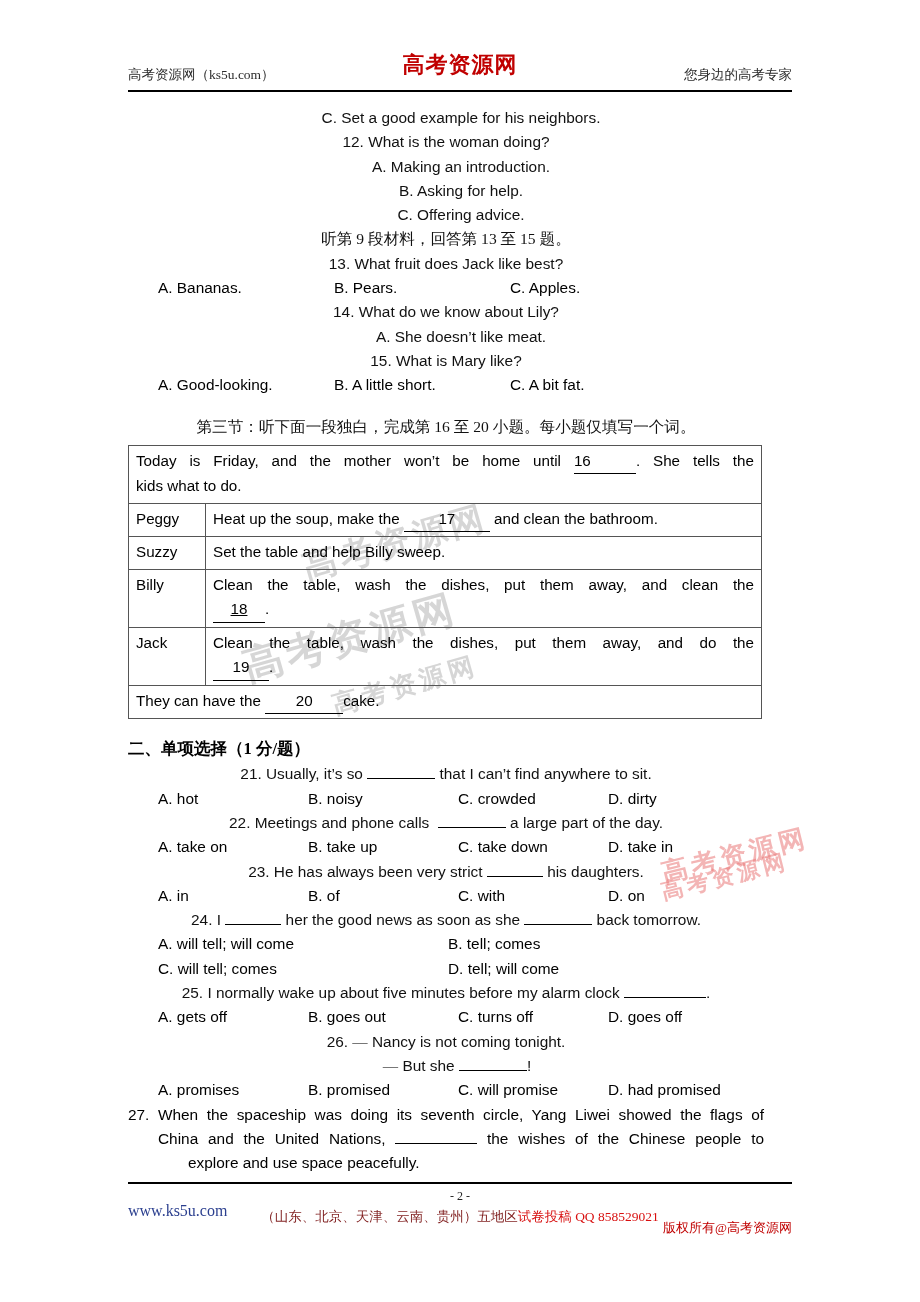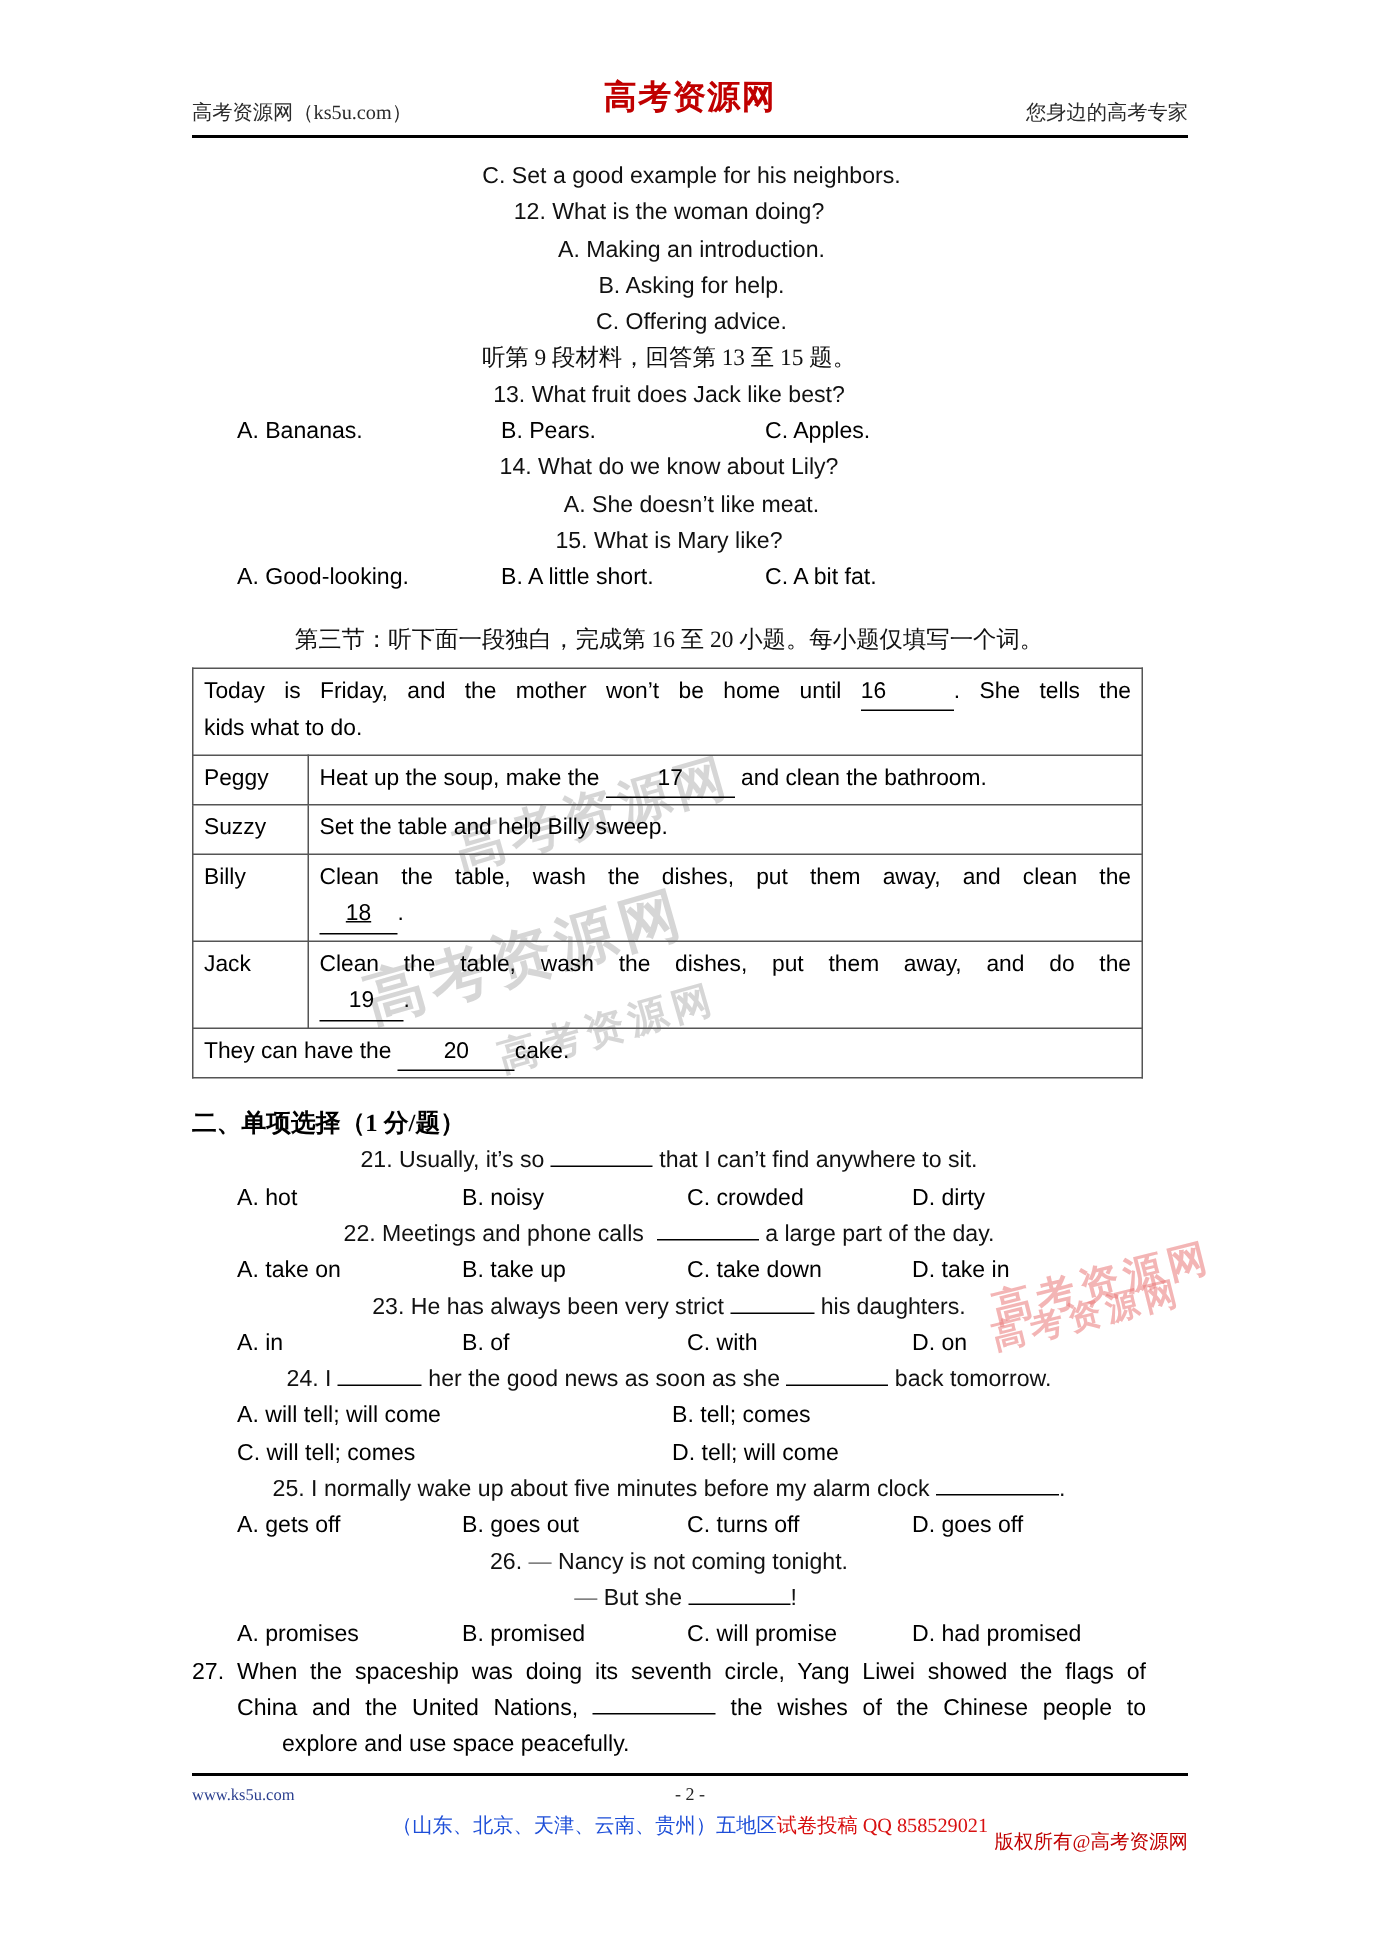--- a/index.html
+++ b/index.html
@@ -180,23 +180,23 @@
     top: 1182px;
     width: 664px;
   }
   .ftr-rule { border-top: 2px solid #000; }
   .ftr-row {
     position: relative;
     height: 19px;
     margin-top: 3px;
   }
   .ftr-left {
-    position: absolute; left: 0; top: 4px;
-    font-family: "Liberation Serif", serif;
-    font-size: 11px;
+    position: absolute; left: 0; top: 15px;
+    font-family: "Liberation Serif", serif;
+    font-size: 16px;
     color: #2b3f8f;
     white-space: nowrap;
   }
   .ftr-right {
     position: absolute; right: 0; top: 0;
     font-family: "Liberation Serif", serif;
     font-size: 13px;
     color: #c00000;
     white-space: nowrap;
     margin-top: 32px;
@@ -210,21 +210,21 @@
     font-size: 12px;
     color: #222;
   }
   .ftr-sub {
     text-align: center;
     font-family: "Liberation Serif", serif;
     font-size: 13.5px;
     margin-top: 2px;
     white-space: nowrap;
   }
-  .ftr-sub .blue { color: #1d4ed8; margin-top: 20px; }
+  .ftr-sub .blue { color: #7f1d1d; margin-top: 20px; }
   .ftr-sub .red { color: #d81010; }
 </style>
 </head>
 <body>
 
 <div class="page">
 
   <div class="wm wm-gray w1">高考资源网</div>
   <div class="wm wm-gray w2">高考资源网</div>
   <div class="wm wm-gray w3">高考资源网</div>

